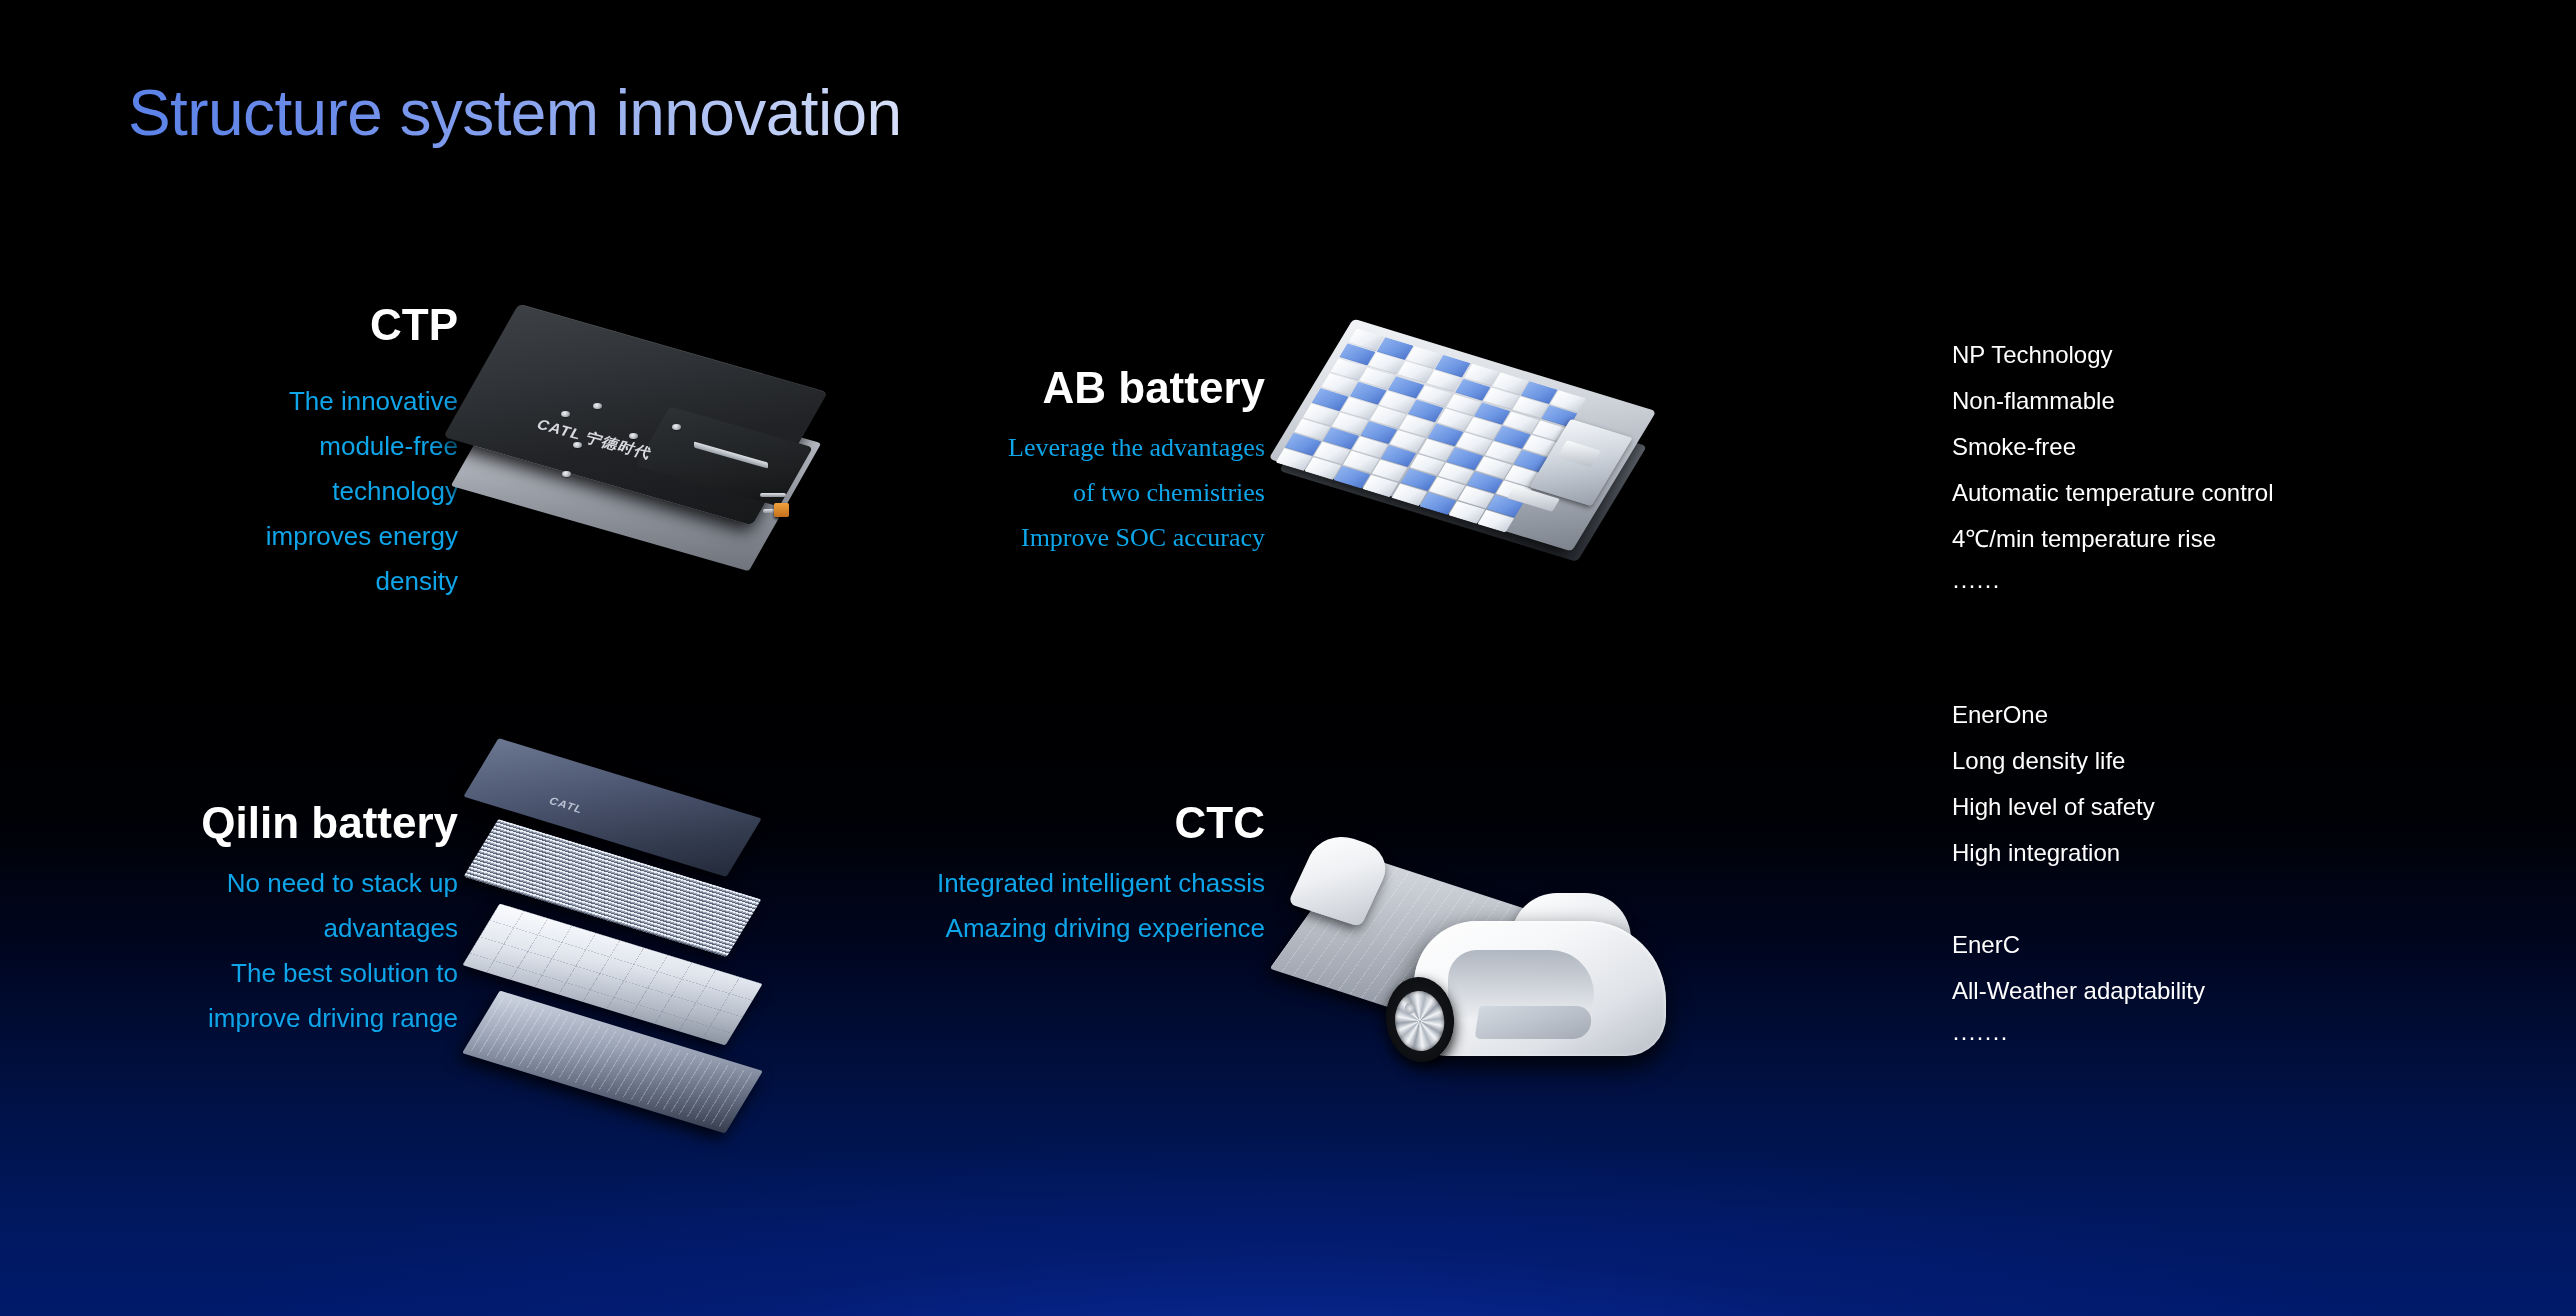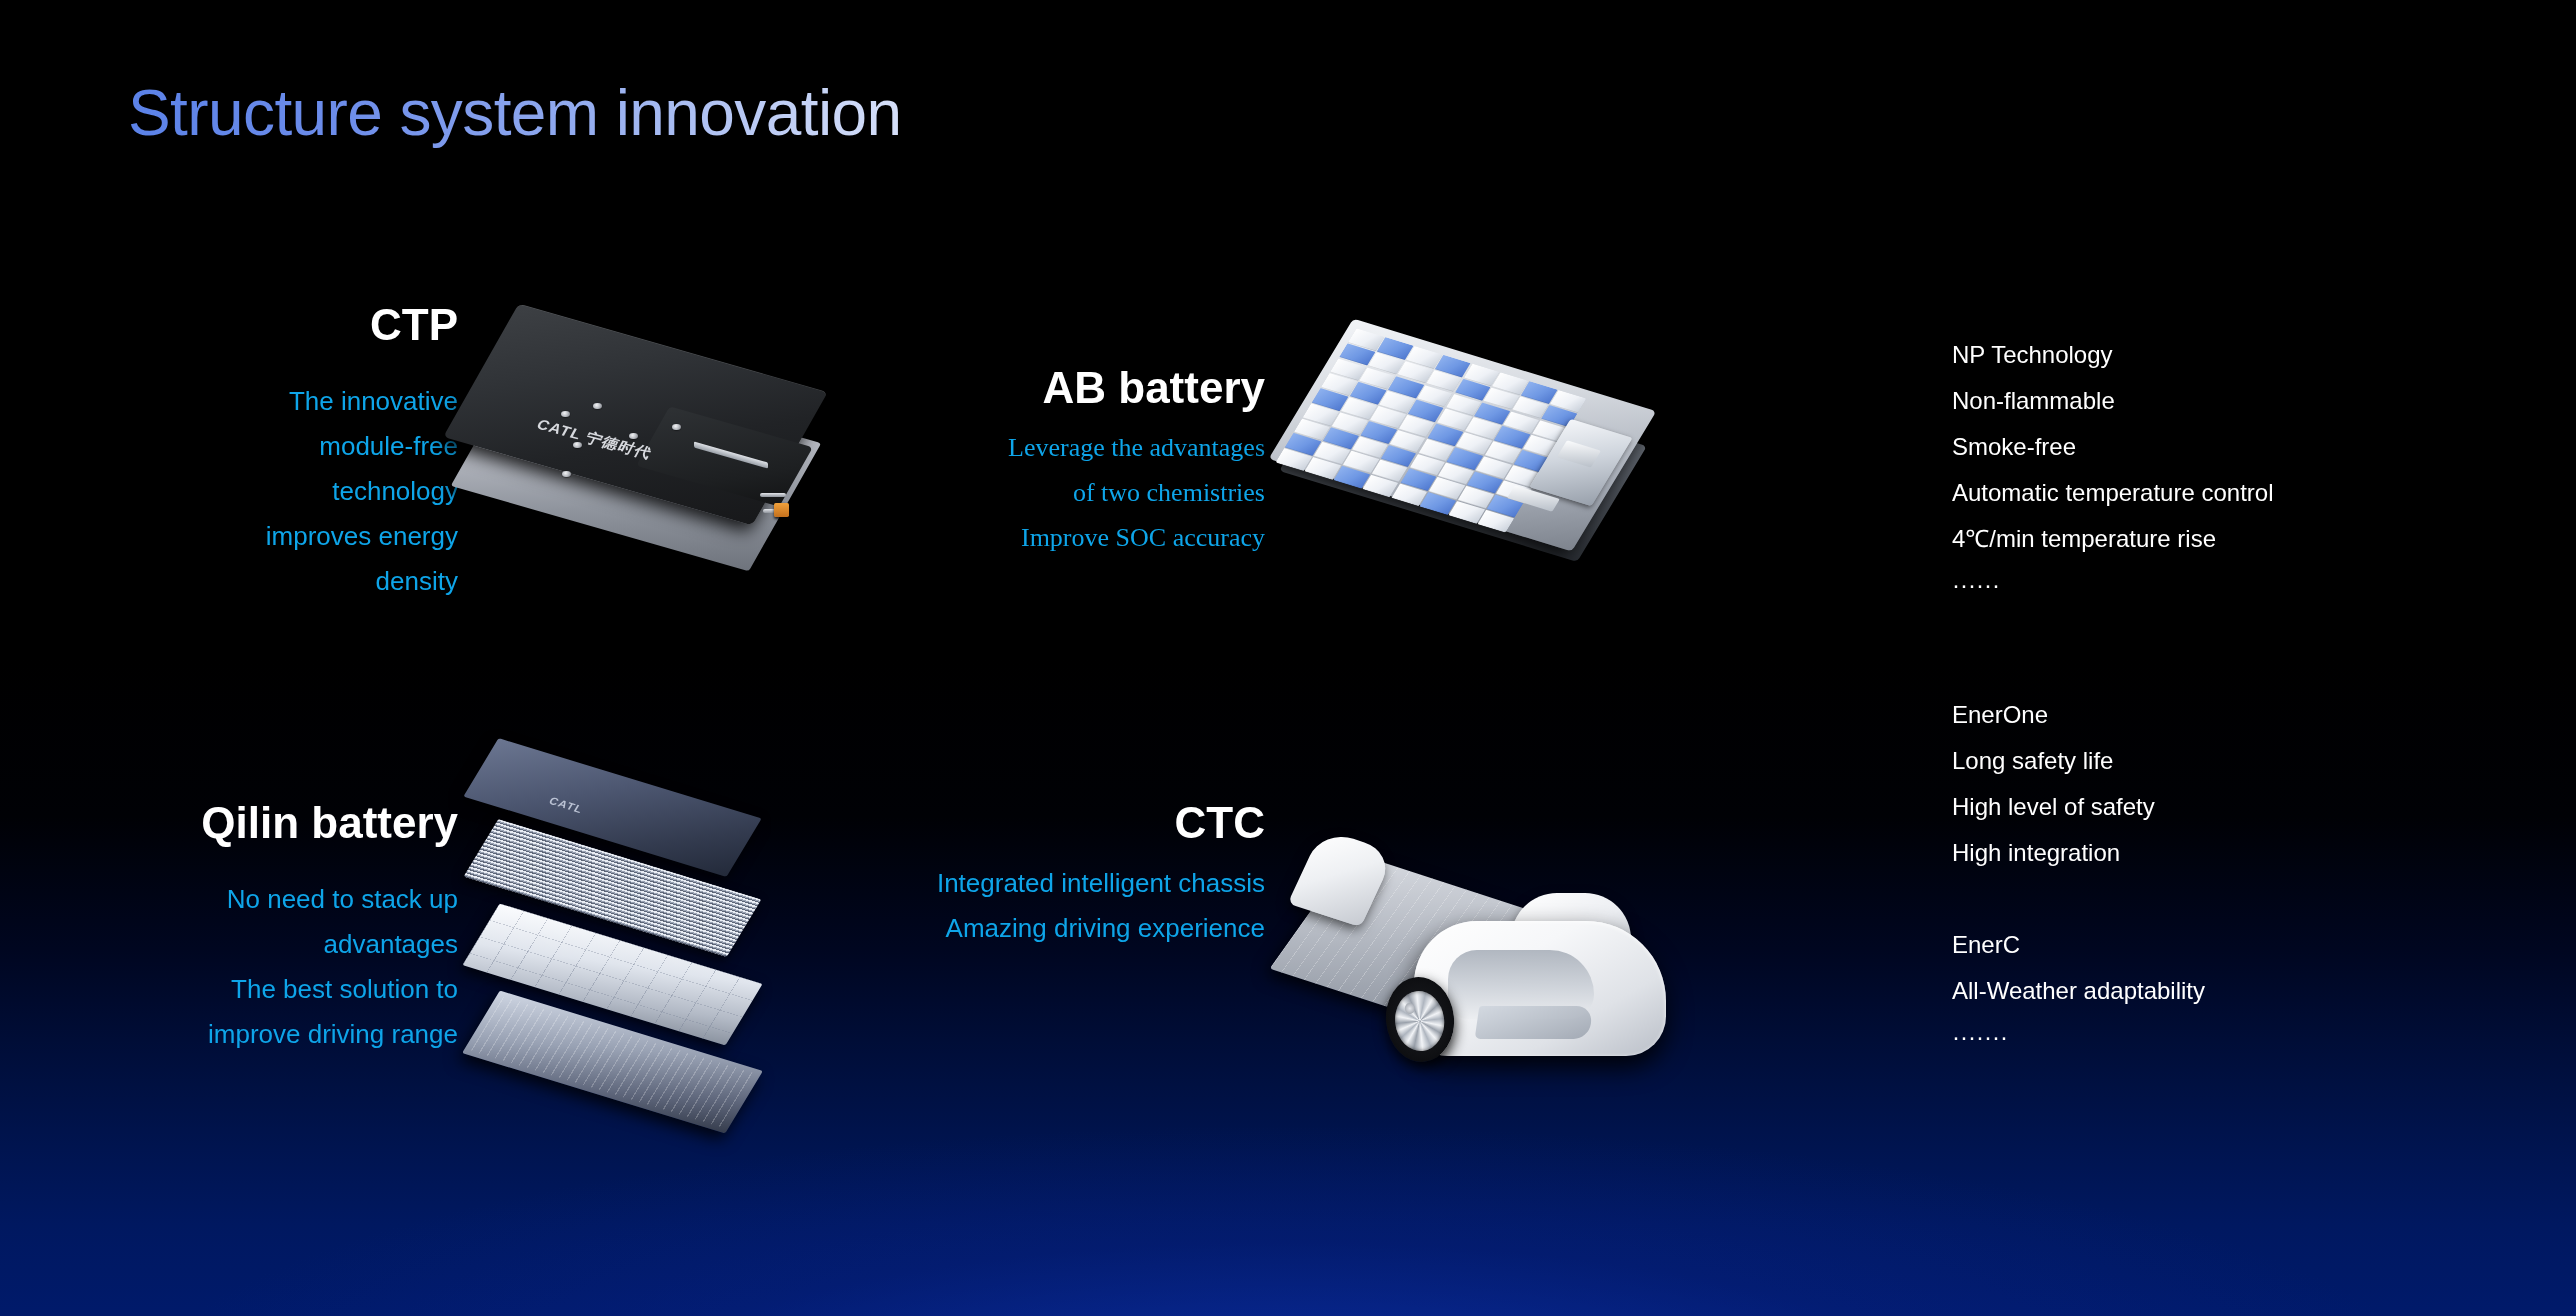--- a/index.html
+++ b/index.html
@@ -61,21 +61,21 @@
 
   #ctp-block   { right:2118px; top:303px;  }
   #ctp-block .blk-head { margin-bottom:41px; }
   #ctp-block .blk-line { margin-bottom:19px; }
 
   #ab-block    { right:1311px; top:366px; }
   #ab-block .blk-head { margin-bottom:25px; }
   #ab-block .blk-line { margin-bottom:19px;font-family:Liberation Serif, serif; }
 
   #qilin-block { right:2118px; top:801px; }
-  #qilin-block .blk-head { margin-bottom:41px; }
+  #qilin-block .blk-head { margin-bottom:25px; }
   #qilin-block .blk-line { margin-bottom:19px; }
 
   #ctc-block   { right:1311px; top:801px; }
   #ctc-block .blk-head { margin-bottom:25px; }
   #ctc-block .blk-line { margin-bottom:19px; }
 
   
   .feat-list { position:absolute; left:1952px; }
   .feat-item {
     color:#fff; font-size:24px; line-height:1.0;
@@ -495,21 +495,21 @@
     <div class="feat-item">NP Technology</div>
     <div class="feat-item">Non-flammable</div>
     <div class="feat-item">Smoke-free</div>
     <div class="feat-item">Automatic temperature control</div>
     <div class="feat-item">4℃/min temperature rise</div>
     <div class="feat-item">······</div>
   </div>
 
   <div class="feat-list" id="feat-list-2">
     <div class="feat-item">EnerOne</div>
-    <div class="feat-item">Long safety life</div>
+    <div class="feat-item">Long density life</div>
     <div class="feat-item">High level of safety</div>
     <div class="feat-item">High integration</div>
     <div class="feat-item blank"></div>
     <div class="feat-item">EnerC</div>
     <div class="feat-item">All-Weather adaptability</div>
     <div class="feat-item">·······</div>
   </div>
 
 </div>
 

